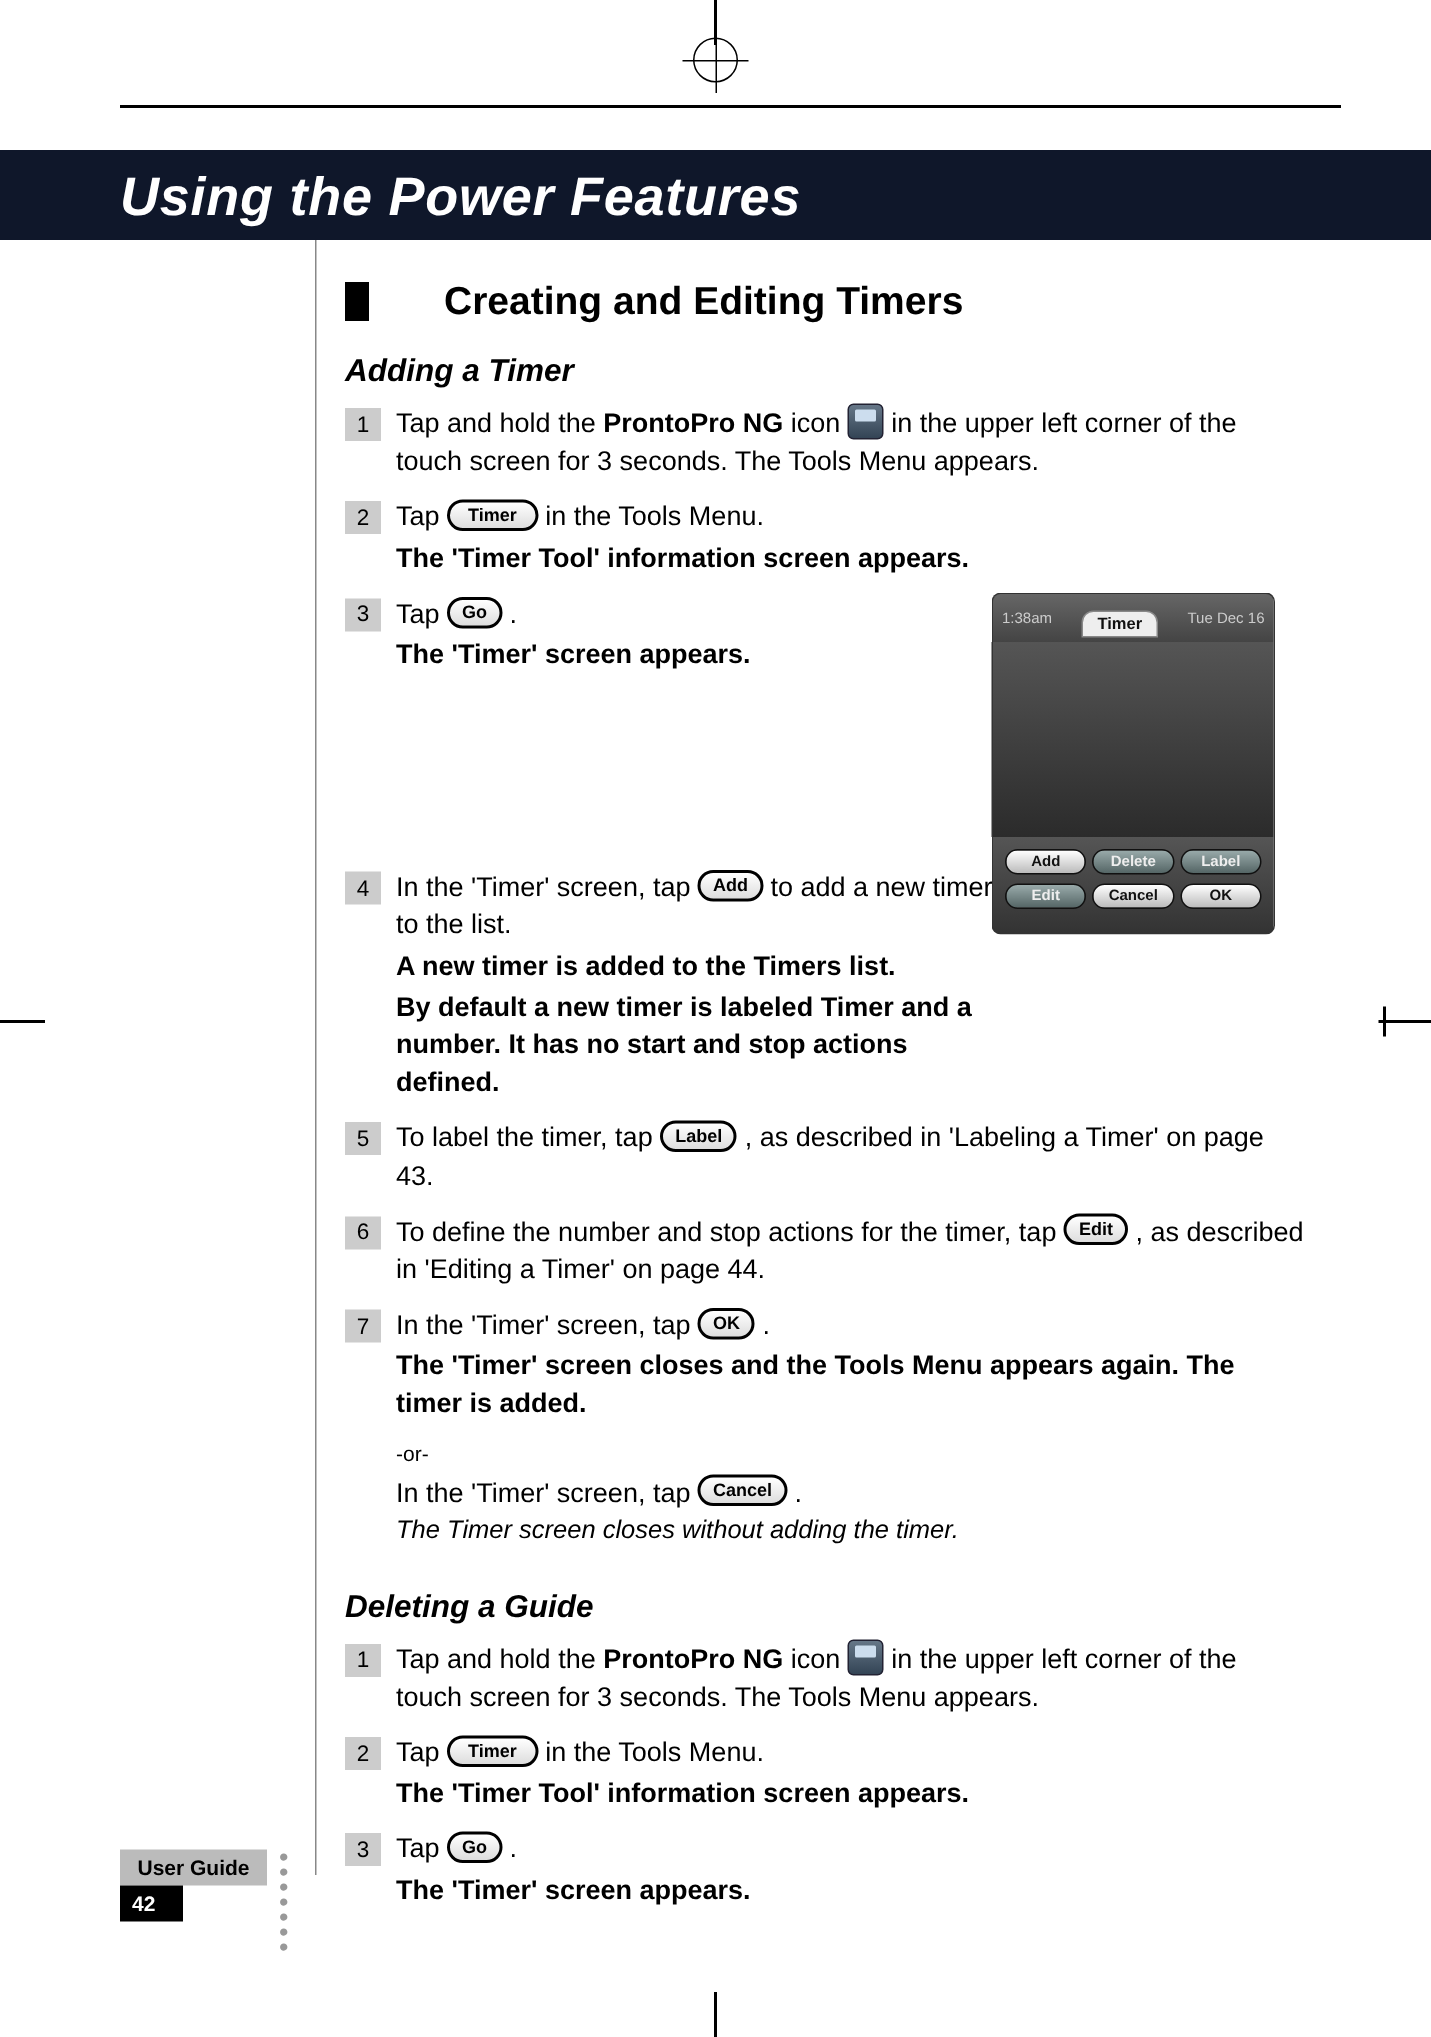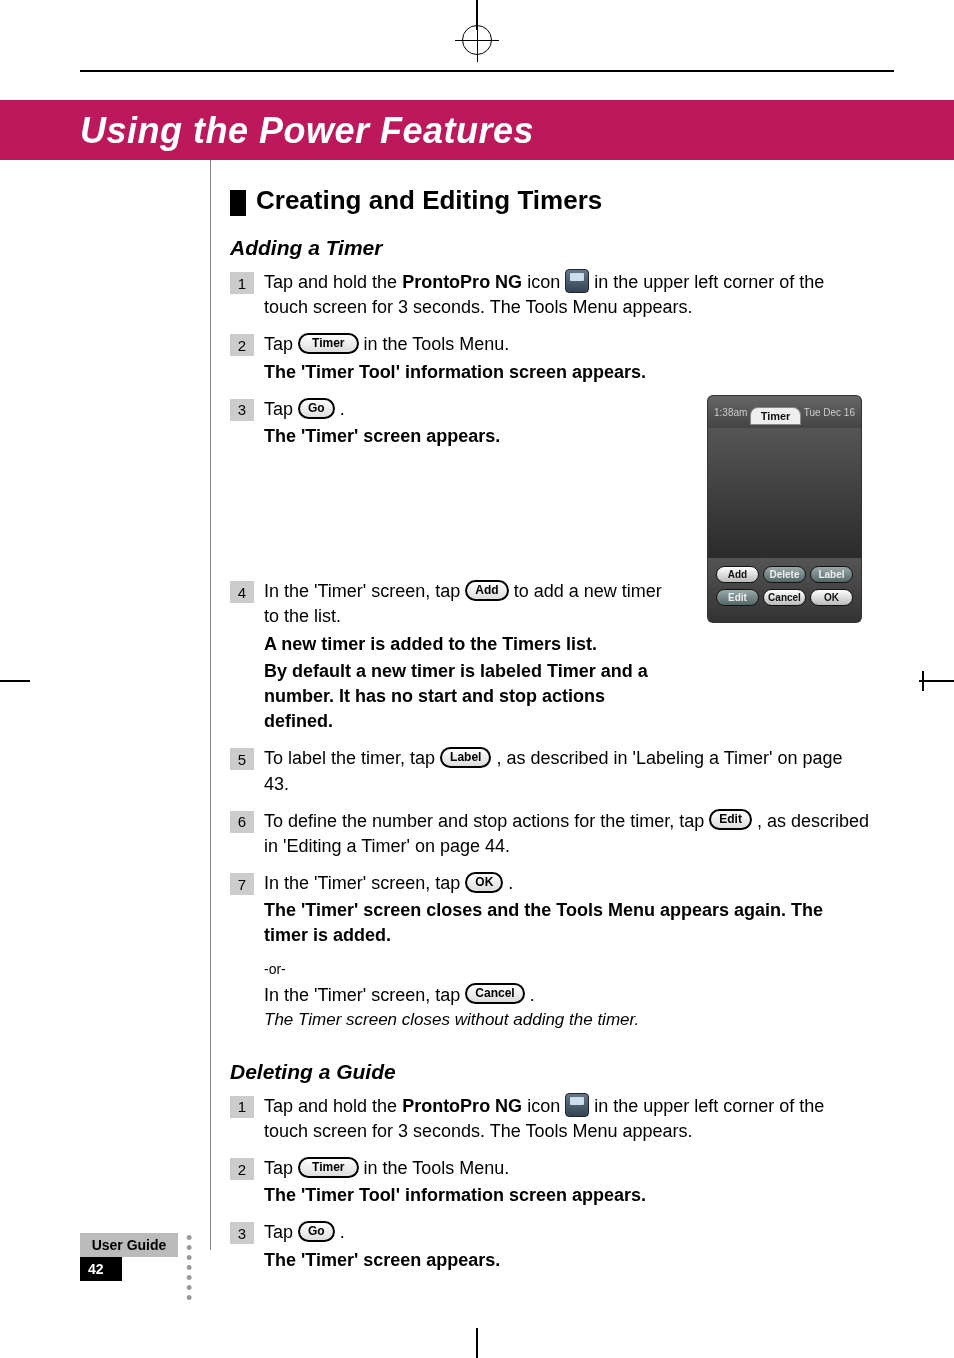--- a/index.html
+++ b/index.html
@@ -8,40 +8,40 @@
   
   .crop-h-top { position:absolute; left:50%; top:0; width:2px; height:30px; background:#000; transform:translateX(-1px); }
   .crop-circle { position:absolute; left:50%; top:25px; width:28px; height:28px; border:1px solid #000; border-radius:50%; transform:translateX(-50%); }
   .crop-circle:after { content:""; position:absolute; left:50%; top:-8px; width:1px; height:44px; background:#000; }
   .crop-circle:before { content:""; position:absolute; top:50%; left:-8px; height:1px; width:44px; background:#000; }
   .crop-h-bot { position:absolute; left:50%; bottom:0; width:2px; height:30px; background:#000; transform:translateX(-1px); }
   .crop-left { position:absolute; left:0; top:680px; width:30px; height:2px; background:#000; }
   .crop-right { position:absolute; right:0; top:680px; width:35px; height:2px; background:#000; }
   .crop-right:after { content:""; position:absolute; right:30px; top:-9px; width:2px; height:20px; background:#000; }
   .thin-top { position:absolute; left:80px; right:60px; top:70px; height:2px; background:#000; }
-  .banner { position:absolute; left:0; right:0; top:100px; height:60px; background:#be185d; }
+  .banner { position:absolute; left:0; right:0; top:100px; height:60px; background:#0f172a; }
   .banner h1 { margin:0; padding:10px 0 0 80px; color:#fff; font-size:36px; font-style:italic; font-weight:700; letter-spacing:0.5px; }
   .vline { position:absolute; left:210px; top:160px; width:1px; height:1090px; background:#888; }
   .content { position:absolute; left:230px; top:185px; width:640px; }
-  .sechead { display:flex; align-items:flex-end; margin-bottom:20px; }
+  .sechead { display:flex; align-items:center; margin-bottom:20px;gap:40px; }
   .blackbox { width:16px; height:26px; background:#000; margin-right:10px; }
   .content h2 { margin:0; font-size:26px; font-weight:700; }
   .subtitle { font-size:21px; font-style:italic; font-weight:700; margin:16px 0 10px 0; }
   ol.steps { list-style:none; padding:0; margin:0; }
   ol.steps > li { display:flex; margin-bottom:12px; line-height:1.4; font-size:18px; font-weight:300; }
   .num { flex:0 0 24px; height:22px; background:#ccc; display:flex; align-items:center; justify-content:center; font-size:15px; margin-right:10px; margin-top:2px; font-weight:400; }
   .step-body { flex:1; }
   .step-body .sub { font-size:18px; font-weight:700; margin-top:2px; }
   .bold { font-weight:700; }
   .pill { display:inline-block; padding:1px 12px 2px 12px; border:2px solid #000; border-radius:11px; font-size:12px; font-weight:700; vertical-align:middle; line-height:14px; background:linear-gradient(#fff,#ddd); position:relative; top:-2px; }
   .pill.small { padding:1px 8px 2px 8px; }
   .pronto-icon { display:inline-block; width:22px; height:22px; vertical-align:middle; background:linear-gradient(#678,#345); border-radius:4px; position:relative; top:-2px; border:1px solid #223; }
   .pronto-icon:after { content:""; position:absolute; left:4px; right:4px; top:3px; height:8px; background:#cde; border-radius:1px; }
   
-  .device { position:absolute; right:8px; top:210px; width:155px; }
+  .device { position:absolute; right:20px; top:210px; width:189px; }
   .device .dtop { height:32px; background:linear-gradient(#666,#444); border:1px solid #333; border-bottom:none; border-radius:6px 6px 0 0; position:relative; display:flex; align-items:center; justify-content:space-between; padding:0 6px; font-size:10px; color:#ccc; }
   .device .tab { background:#eee; color:#111; border:1px solid #888; border-radius:8px 8px 0 0; padding:2px 10px; font-size:11px; font-weight:700; margin-top:8px; }
   .device .mid { height:130px; background:linear-gradient(#555,#2b2b2b); border:1px solid #333; border-top:none; border-bottom:none; }
   .device .bot { background:linear-gradient(#555,#333); border:1px solid #333; border-top:none; border-radius:0 0 6px 6px; padding:8px 6px 10px 6px; }
   .device .row { display:flex; justify-content:space-between; margin-bottom:6px; }
   .device .btn { flex:1; margin:0 2px; text-align:center; font-size:10px; font-weight:700; color:#111; padding:2px 0; border:1px solid #111; border-radius:9px; background:linear-gradient(#fff,#bbb); }
   .device .btn.dark { background:linear-gradient(#9aa,#566); color:#eee; }
   .or { margin:6px 0 6px 34px; font-size:14px; font-weight:400; }
   
   .footer-box { position:absolute; left:80px; top:1233px; width:98px; }

